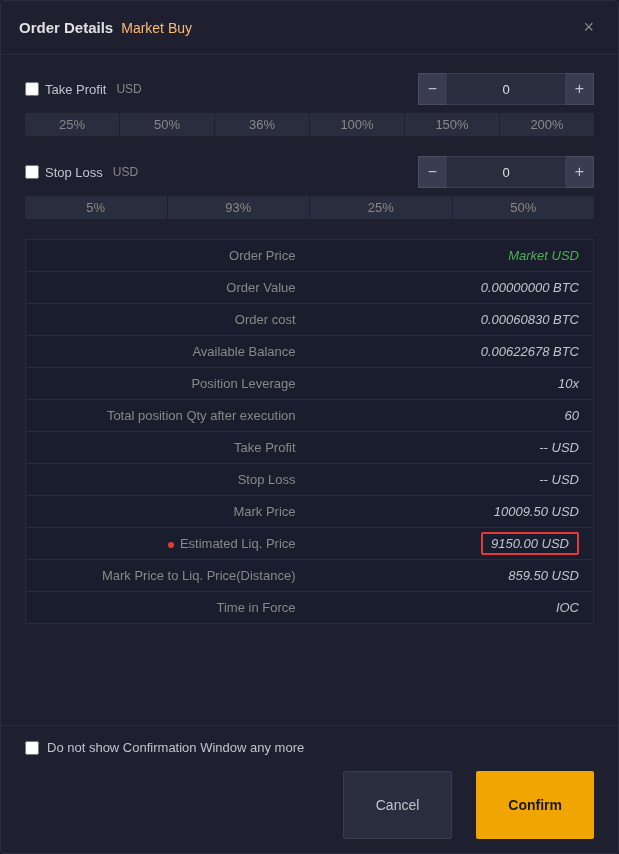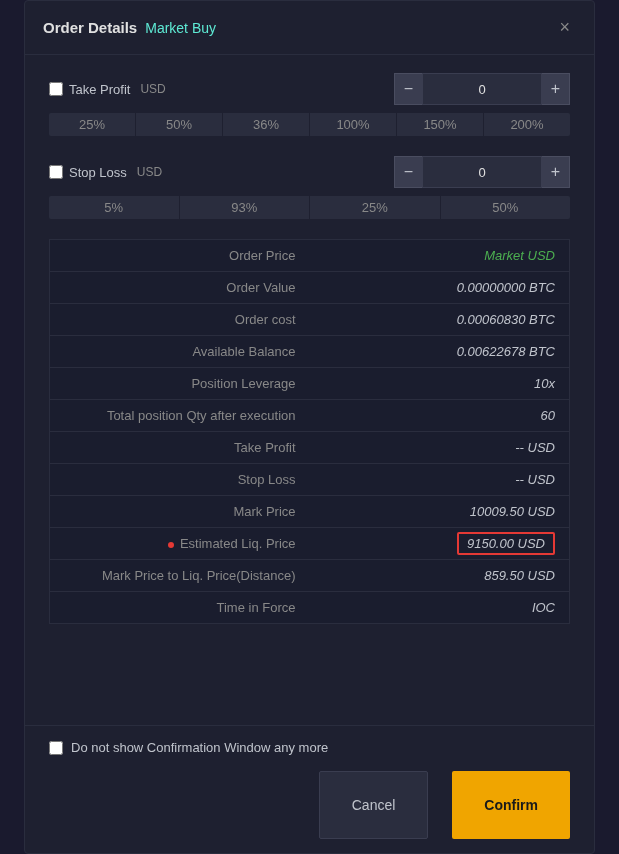--- a/index.html
+++ b/index.html
@@ -8,21 +8,21 @@
       display: flex;
       justify-content: center;
       align-items: center;
       min-height: 100vh;
       font-family: Arial, sans-serif;
     }
     .modal {
       background: #1e2030;
       border: 1px solid #2a2d3e;
       border-radius: 4px;
-      width: 571px;
+      width: 619px;
       min-height: 854px;
       display: flex;
       flex-direction: column;
       color: #c0c4cc;
       font-size: 13px;
     }
     .modal-header {
       display: flex;
       justify-content: space-between;
       align-items: center;
@@ -34,21 +34,21 @@
       gap: 8px;
       align-items: center;
     }
     .modal-title-main {
       font-size: 15px;
       font-weight: bold;
       color: #e0e0e0;
     }
     .modal-title-sub {
       font-size: 14px;
-      color: #5eead4;
+      color: #fdba74;
     }
     .close-btn {
       background: none;
       border: none;
       color: #888;
       font-size: 18px;
       cursor: pointer;
       padding: 2px 6px;
     }
     .modal-body {

